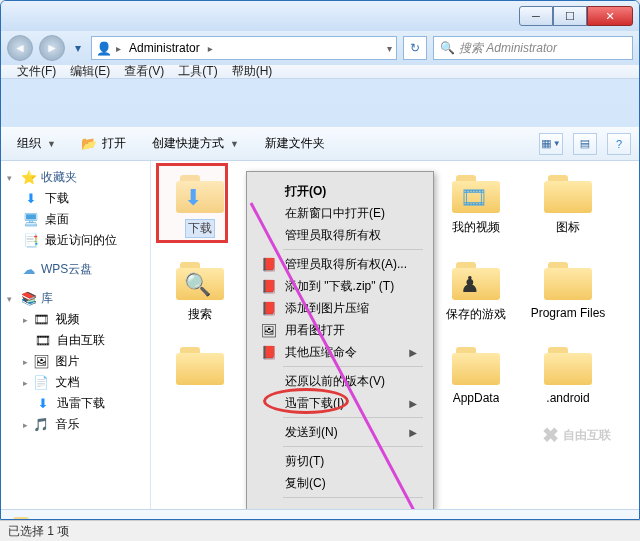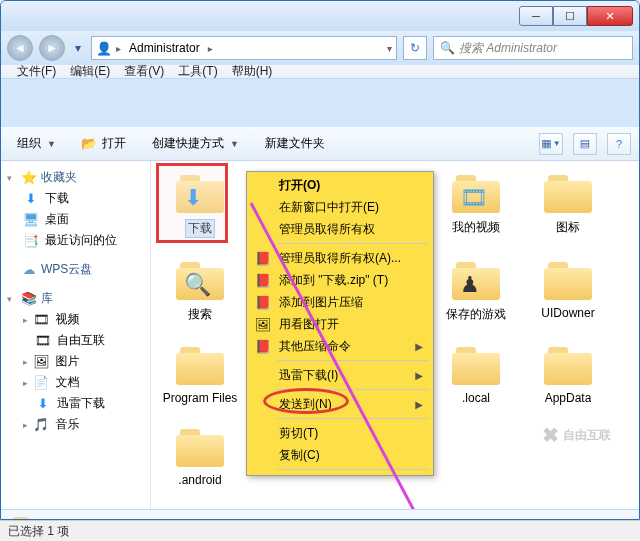--- a/index.html
+++ b/index.html
@@ -40,21 +40,21 @@
   .fgrid{display:grid;grid-template-columns:repeat(5,82px);gap:18px 10px;align-content:start;}
   .fitem{display:flex;flex-direction:column;align-items:center;gap:2px;text-align:center;}
   .fitem.sel .flabel{background:#cde6ff;border:1px solid #8fc0f0;padding:0 2px;}
   .ficon{width:56px;height:48px;display:flex;align-items:center;justify-content:center;}
   .folder{width:48px;height:40px;position:relative;}
   .folder::before{content:"";position:absolute;top:2px;left:4px;width:20px;height:8px;background:#f8d98a;border-radius:3px 3px 0 0;}
   .folder::after{content:"";position:absolute;top:8px;left:0;width:48px;height:32px;background:linear-gradient(#ffe9a8,#f4c964);border-radius:3px;}
   .folder .overlay{position:absolute;top:12px;left:8px;z-index:2;font-size:22px;}
   .flabel{font-size:12px;max-width:80px;overflow:hidden;white-space:nowrap;text-overflow:ellipsis;}
   .highlight{position:absolute;top:2px;left:5px;width:72px;height:80px;border:3px solid #e13a3a;background:rgba(252,232,232,.25);z-index:3;pointer-events:none;}
-  .ctxmenu{position:absolute;top:10px;left:95px;width:188px;background:#fde047;border:1px solid #9a9a9a;box-shadow:2px 2px 6px rgba(0,0,0,.3);z-index:5;padding:2px;}
+  .ctxmenu{position:absolute;top:10px;left:95px;width:188px;background:#e5e5e5;border:1px solid #9a9a9a;box-shadow:2px 2px 6px rgba(0,0,0,.3);z-index:5;padding:8px;}
   .ctxmenu .row{display:flex;align-items:center;height:22px;padding:0 8px 0 30px;position:relative;}
   .ctxmenu .row.bold{font-weight:bold;}
   .ctxmenu .row .sub{margin-left:auto;color:#555;font-size:10px;}
   .ctxmenu .sep{height:1px;background:#c9c9c9;margin:3px 2px 3px 28px;}
   .ctxmenu .row .ricon{position:absolute;left:6px;top:3px;width:16px;height:16px;font-size:13px;display:flex;align-items:center;justify-content:center;}
   .ellipse{position:absolute;width:86px;height:26px;border:3px solid #e13a3a;border-radius:50%;z-index:6;pointer-events:none;}
   .ellipse.e2{top:388px;left:263px;}
   .arrowsvg{position:absolute;top:32px;left:80px;z-index:7;pointer-events:none;}
   .details{height:50px;border-top:1px solid #c5d7ec;background:linear-gradient(#f2f8fe,#e4eff9);display:flex;align-items:center;padding:4px 8px;gap:10px;}
   .details .dicon{width:40px;height:40px;}
@@ -259,26 +259,20 @@
               <div class="folder">
                 <span class="overlay" style="color:#333">♟</span>
               </div>
             </div>
             <div class="flabel">保存的游戏</div>
           </div>
           <div class="fitem">
             <div class="ficon">
               <div class="folder"></div>
             </div>
-            <div class="flabel">UIDowner</div>
-          </div>
-          <div class="fitem">
-            <div class="ficon">
-              <div class="folder"></div>
-            </div>
             <div class="flabel">Program Files</div>
           </div>
           <div class="fitem">
             <div class="ficon">
               <div class="folder"></div>
             </div>
             <div class="flabel"></div>
           </div>
           <div class="fitem">
             <div class="ficon">
@@ -332,20 +326,23 @@
           <div class="row">
             <span class="ricon">🖼</span>
             <span>用看图打开</span>
           </div>
           <div class="row">
             <span class="ricon">📕</span>
             <span>其他压缩命令</span>
             <span class="sub">▶</span>
           </div>
           <div class="sep"></div>
+          <div class="row">
+            <span>还原以前的版本(V)</span>
+          </div>
           <div class="row">
             <span>迅雷下载(I)</span>
             <span class="sub">▶</span>
           </div>
           <div class="sep"></div>
           <div class="row">
             <span>发送到(N)</span>
             <span class="sub">▶</span>
           </div>
           <div class="sep"></div>

